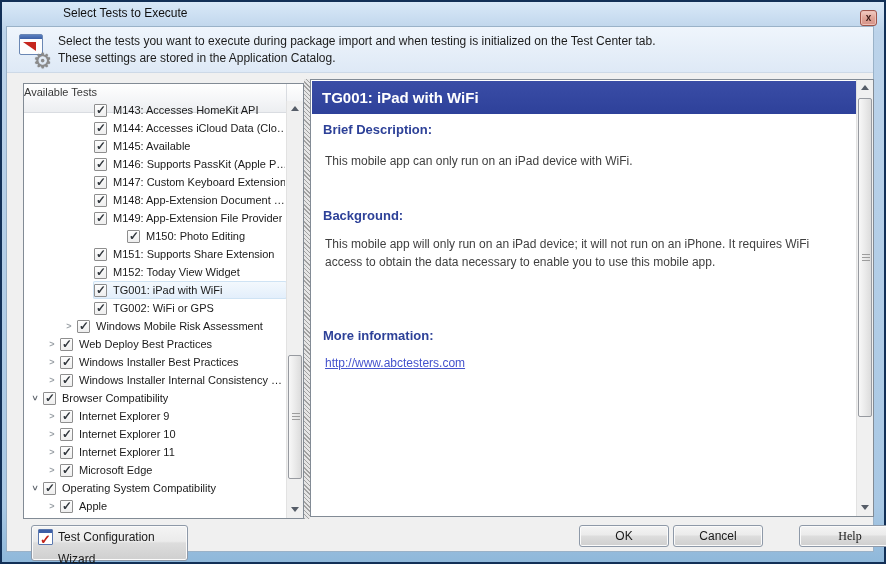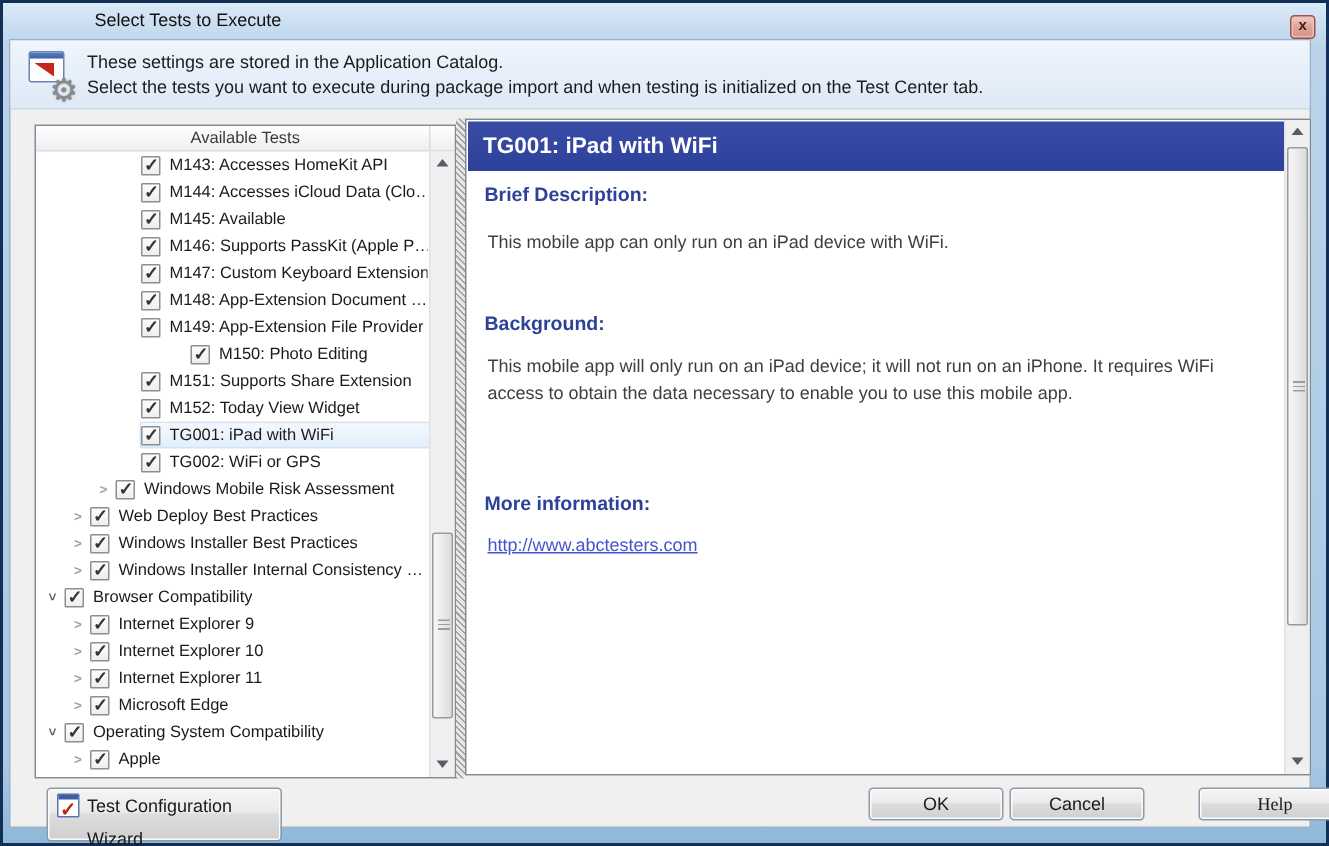--- a/index.html
+++ b/index.html
@@ -29,23 +29,23 @@
   .app-icon .win::before { content:""; position:absolute; left:0; top:0; right:0; height:4px;
                    background:linear-gradient(#5a7fc0,#3b5fa5); }
   .app-icon .arrow { position:absolute; left:5px; top:8px; width:0; height:0;
                    border-top:9px solid #c5251c; border-left:13px solid transparent; }
   .app-icon .gear { position:absolute; right:0px; bottom:-3px; font-size:21px; color:#8b8b8b;
                    text-shadow:0 0 1px #666; line-height:21px; }
   .header-lines { position:absolute; left:51px; top:6px; font-size:12px; color:#1c1c1c; line-height:17px; }
   
   .tree-panel { position:absolute; left:16px; top:56px; width:281px; height:436px;
                 background:#fff; border:1px solid #828b95; }
-  .col-header { position:absolute; left:0; top:0; right:0; height:17px;
+  .col-header { position:absolute; left:0; top:0; right:0; height:29px;
                 background:linear-gradient(#ffffff,#f4f5f7 60%,#eceef1);
-                border-bottom:1px solid #d9dce1; text-align:center;
+                border-bottom:1px solid #d9dce1; text-align:left;
                 font-size:11px; color:#383838; line-height:16px; cursor:pointer; }
   .col-header::after { content:""; position:absolute; right:16px; top:0; bottom:0;
                 border-right:1px solid #d9dce1; }
   .tree-viewport { position:absolute; left:0; top:17px; width:263px; bottom:0; overflow:hidden; }
   .trow { position:relative; display:flex; align-items:center; height:18px;
           font-size:11px; color:#1a1a1a; white-space:nowrap; cursor:default; }
   .chev { width:14px; flex:0 0 14px; font-size:9px; font-weight:bold; text-align:center;
           color:#9aa0a6; line-height:14px; }
   .chev.expanded { transform:rotate(90deg); color:#5d636b; }
   .chev.none { visibility:hidden; }
@@ -116,22 +116,22 @@
 
   <div class="client">
 
     <div class="header-strip">
       <div class="app-icon">
         <div class="win"></div>
         <div class="arrow"></div>
         <div class="gear">⚙</div>
       </div>
       <div class="header-lines">
+        <div>Select the tests you want to execute during package import and when testing is initialized on the Test Center tab.</div>
         <div>These settings are stored in the Application Catalog.</div>
-        <div>Select the tests you want to execute during package import and when testing is initialized on the Test Center tab.</div>
       </div>
     </div>
 
     <div class="tree-panel">
       <div class="col-header">Available Tests</div>
       <div class="tree-viewport">
           <div class="trow" style="padding-left: 55px;">
             <span class="chev none"></span>
             <span class="rowbody">
               <span class="cbox on"></span>

